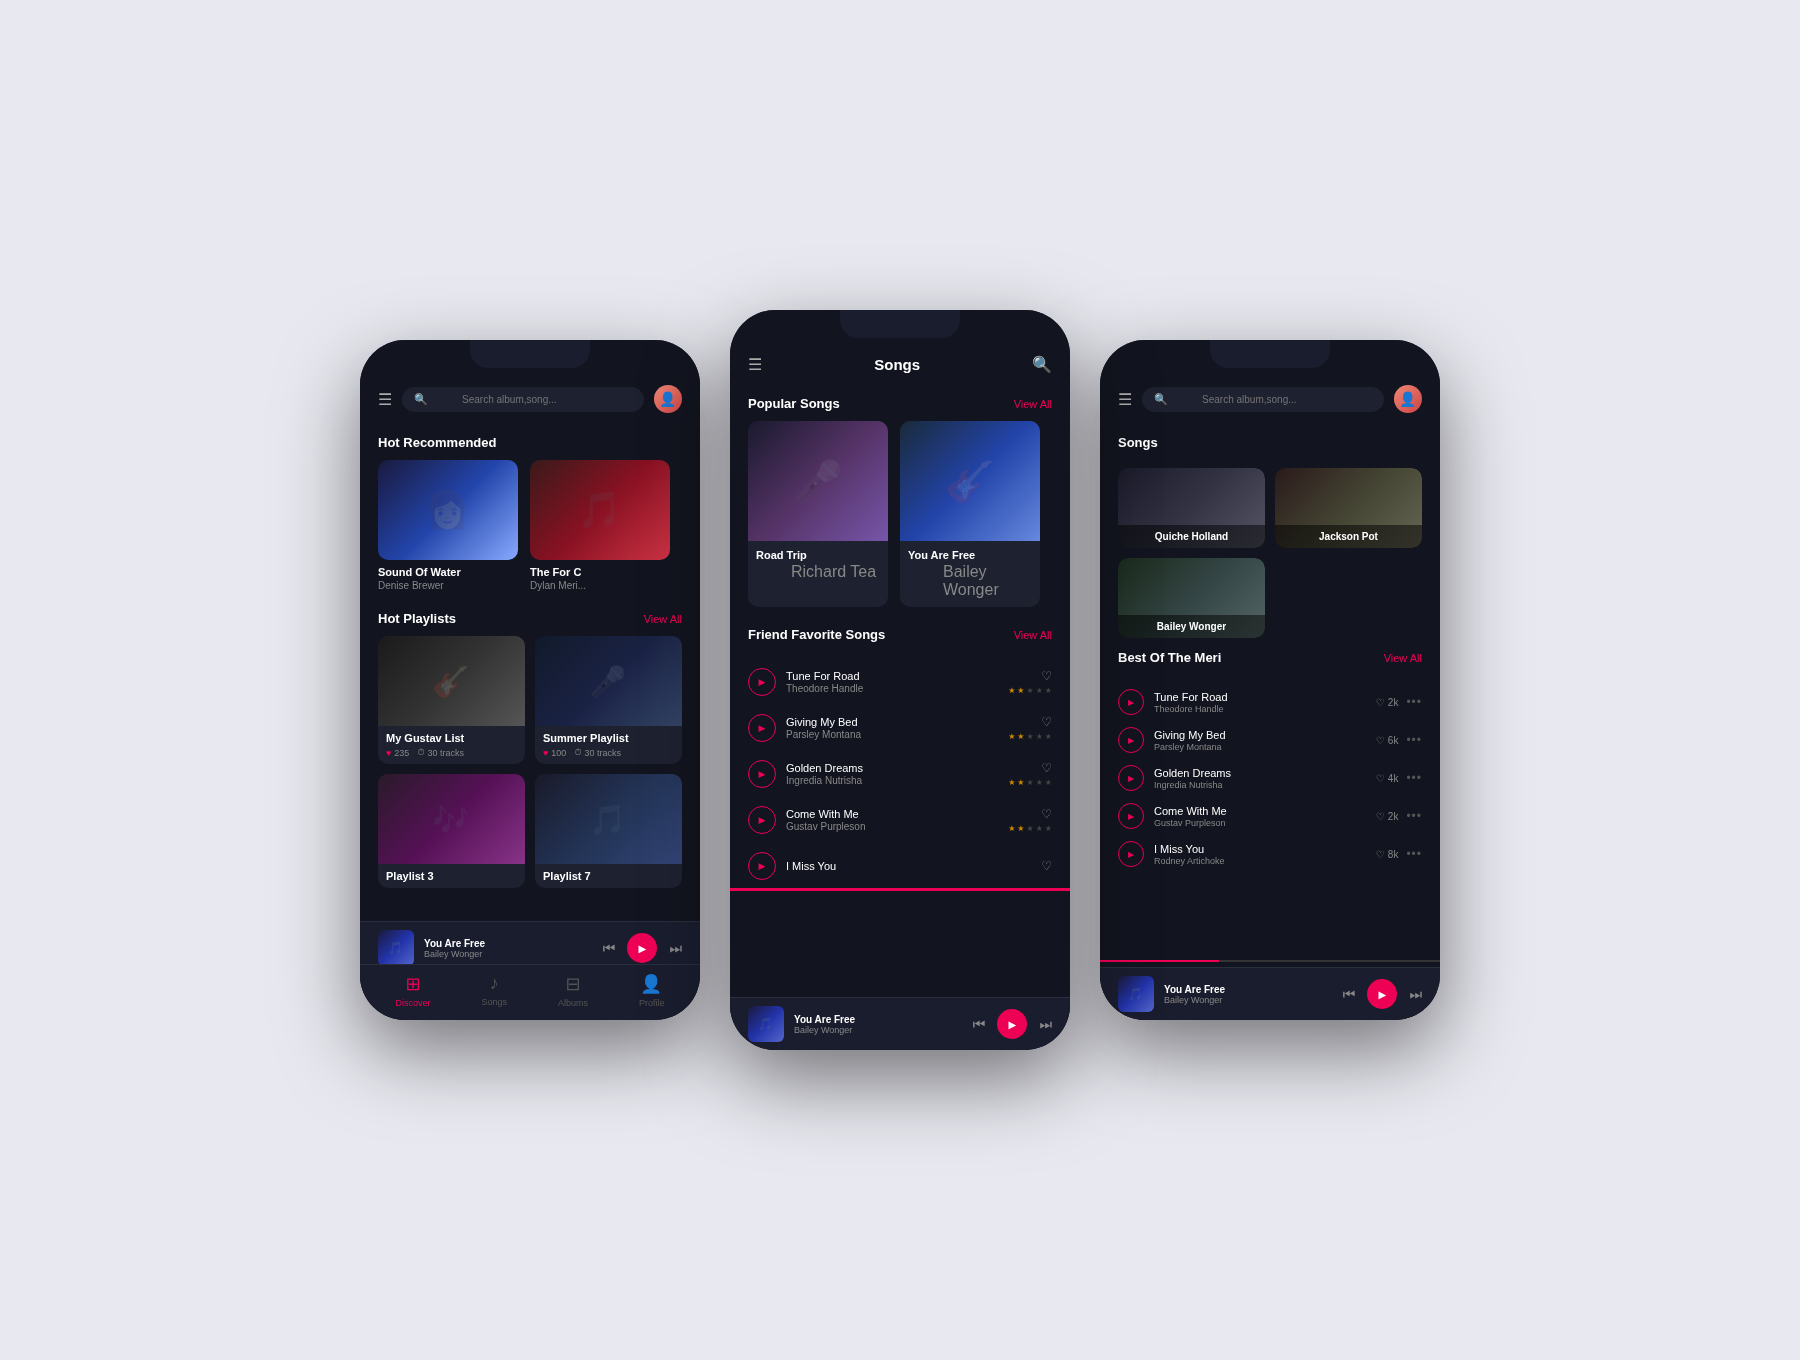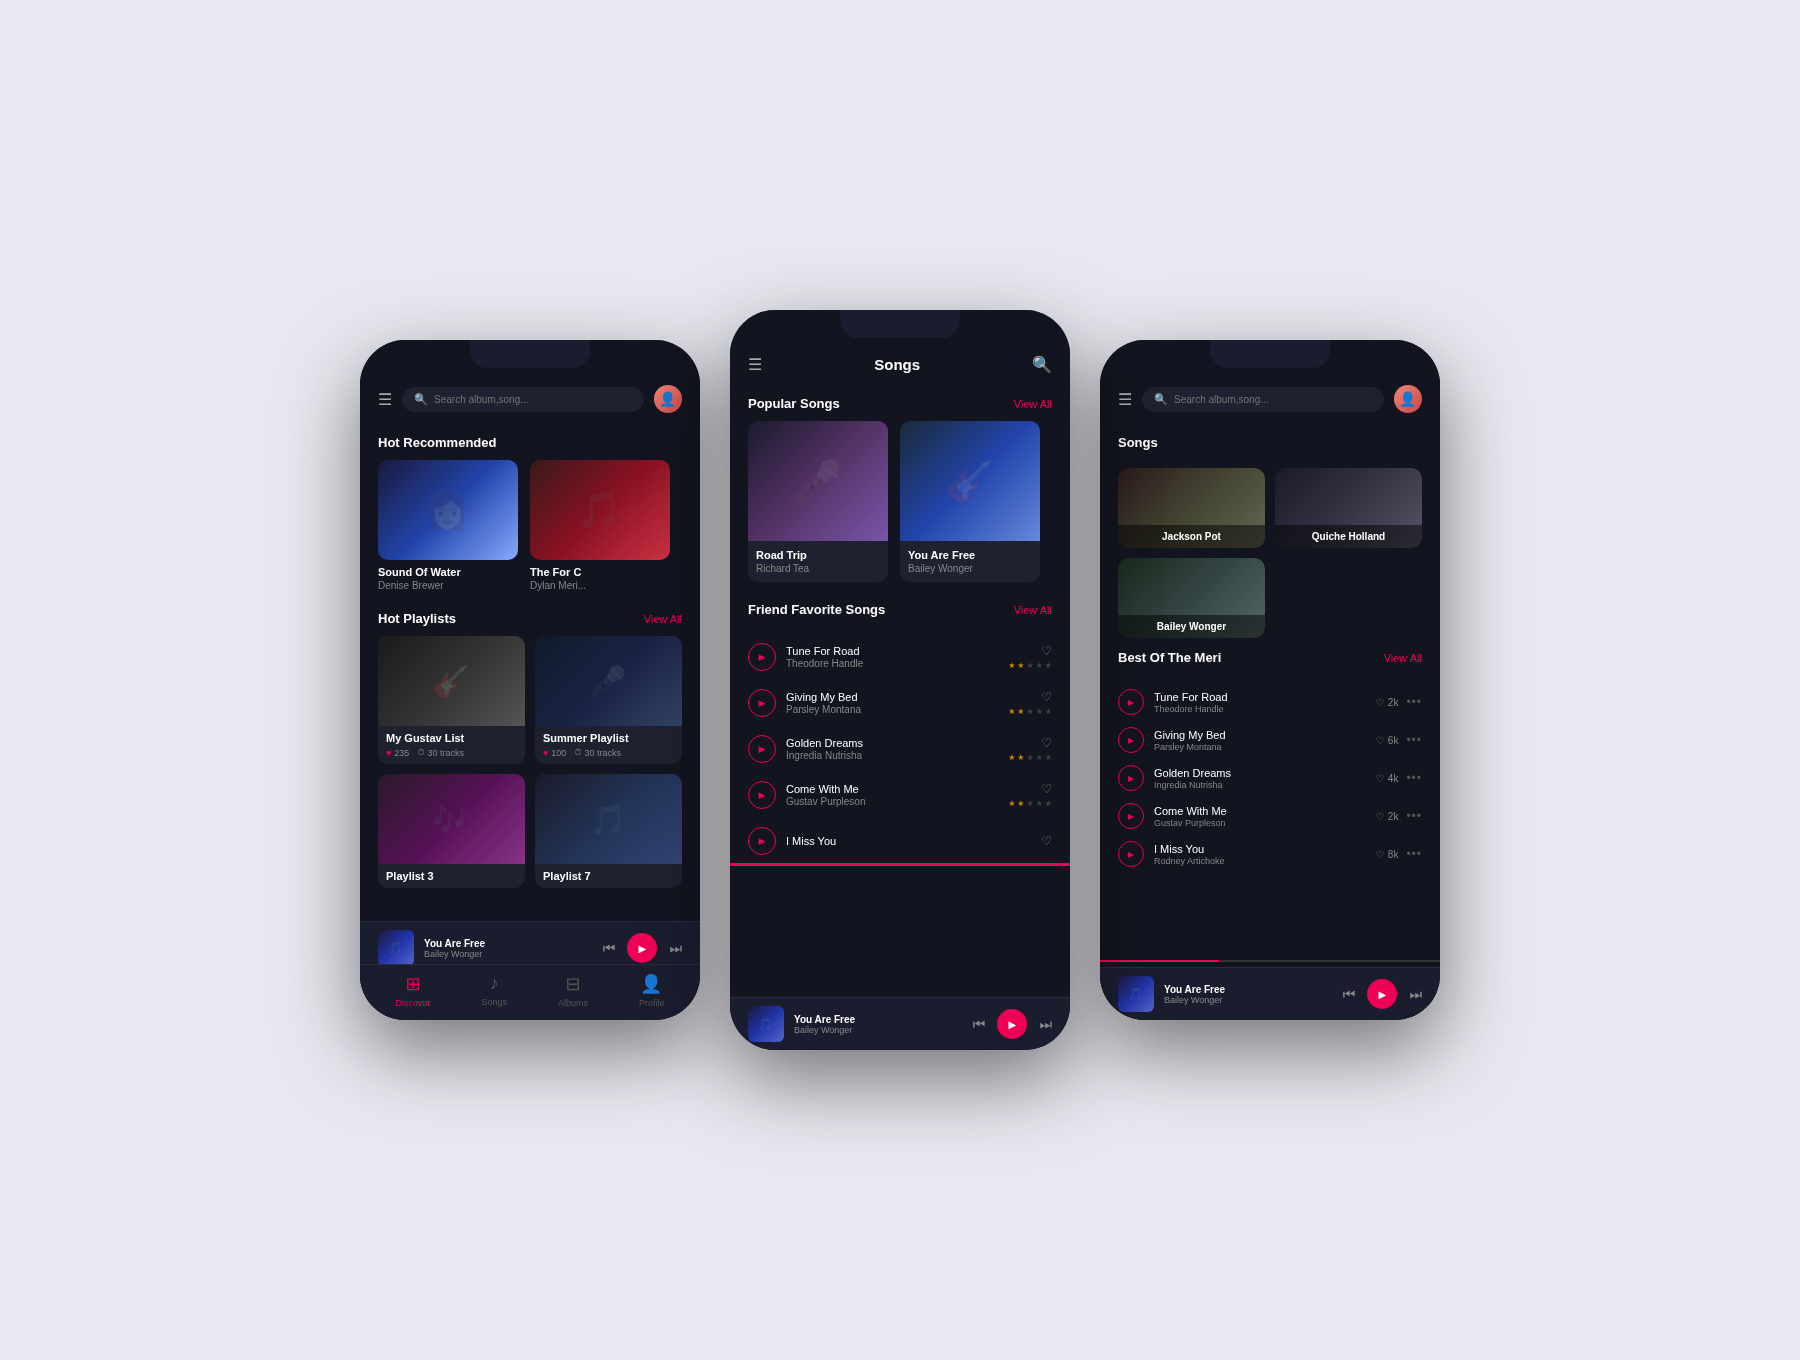--- a/index.html
+++ b/index.html
@@ -103,20 +103,21 @@
       gap: 6px;
     }
 
     .search-bar input {
       background: transparent;
       border: none;
       outline: none;
       color: #888;
       font-size: 11px;
       width: 100%;
+      margin-left: 28px;
     }
 
     .search-icon-small {
       color: #666;
       font-size: 11px;
     }
 
     .avatar {
       width: 28px;
       height: 28px;
@@ -372,22 +373,23 @@
     }
 
     .popular-card-title {
       color: #fff;
       font-size: 11px;
       font-weight: 600;
     }
 
     .popular-card-artist {
       color: #888;
-      font-size: 10px;
+      font-size: 16px;
       margin-top: 2px;
+      margin-left: 35px;
     }
 
     
     .songs-grid {
       display: grid;
       grid-template-columns: 1fr 1fr;
       gap: 10px;
       padding: 0 18px;
     }
 
@@ -932,26 +934,26 @@
         <div class="screen-content">
 
           <div class="section">
             <div class="section-header">
               <span class="section-title">Songs</span>
             </div>
           </div>
 
           <div class="songs-grid">
             <div class="songs-grid-card">
+              <div class="img-placeholder img-quiche" style="width:100%; height:100%; border-radius:10px; position:absolute; top:0; left:0;"></div>
+              <div class="songs-grid-label">Quiche Holland</div>
+            </div>
+            <div class="songs-grid-card">
               <div class="img-placeholder img-jackson" style="width:100%; height:100%; border-radius:10px; position:absolute; top:0; left:0;"></div>
               <div class="songs-grid-label">Jackson Pot</div>
-            </div>
-            <div class="songs-grid-card">
-              <div class="img-placeholder img-quiche" style="width:100%; height:100%; border-radius:10px; position:absolute; top:0; left:0;"></div>
-              <div class="songs-grid-label">Quiche Holland</div>
             </div>
             <div class="songs-grid-card">
               <div class="img-placeholder img-bailey" style="width:100%; height:100%; border-radius:10px; position:absolute; top:0; left:0;"></div>
               <div class="songs-grid-label">Bailey Wonger</div>
             </div>
           </div>
 
           <div class="section">
             <div class="section-header">
               <span class="section-title">Best Of The Meri</span>

